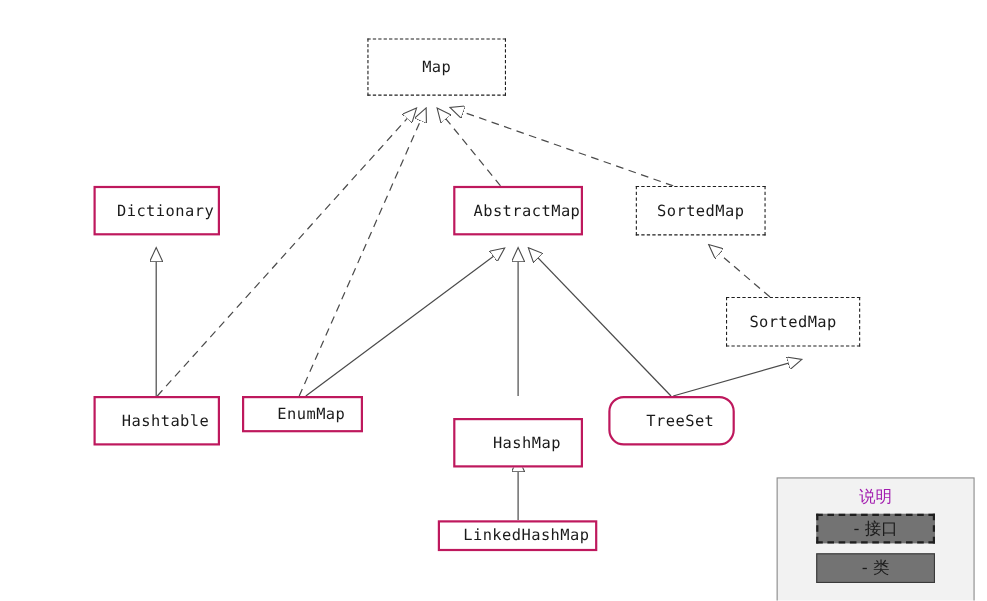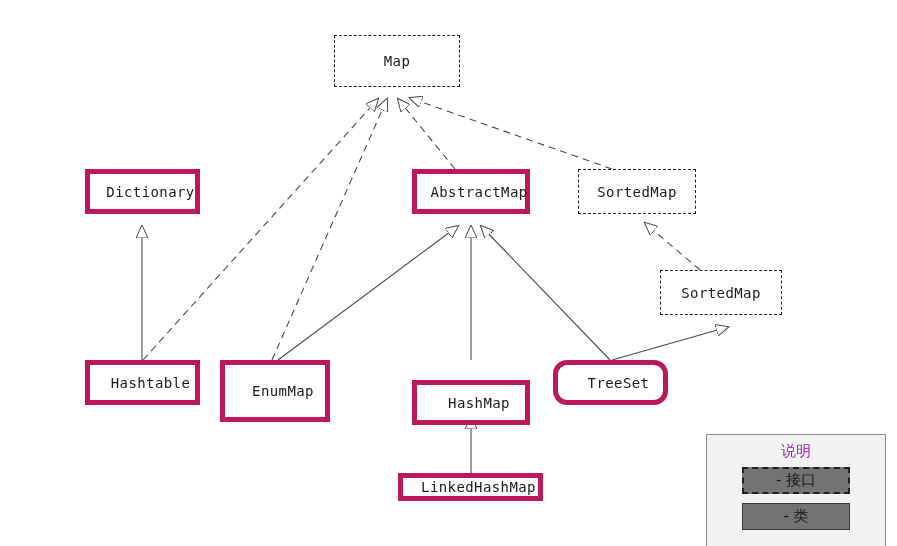--- a/index.html
+++ b/index.html
@@ -34,21 +34,21 @@
     display: flex;
     align-items: center;
     justify-content: center;
     background: #ffffff;
     color: #1a1a1a;
     font-size: 14px;
     letter-spacing: 0.4px;
     white-space: nowrap;
   }
   .node-box.class-node {
-    border: 5px solid #be185d;
+    border: 2px solid #be185d;
     padding-left: 16px;
   }
   .node-box.interface-node {
     border: 1px dashed #1f1f1f;
     text-align: center;
   }
   #legend-panel {
     position: absolute;
     box-sizing: border-box;
     background: #f2f2f2;
@@ -131,21 +131,21 @@
   </div>
 
   <div class="node-box interface-node" style="left:660px; top:270px; width:122px; height:45px;">
     <span>SortedMap</span>
   </div>
 
   <div class="node-box class-node" style="left:85px; top:360px; width:115px; height:45px;">
     <span>Hashtable</span>
   </div>
 
-  <div class="node-box class-node" style="left:220px; top:360px; width:110px; height:62px;justify-content:center;">
+  <div class="node-box class-node" style="left:220px; top:360px; width:110px; height:33px;justify-content:center;">
     <span>EnumMap</span>
   </div>
 
   <div class="node-box class-node" style="left:412px; top:360px; width:118px; height:45px;margin-top:20px;">
     <span>HashMap</span>
   </div>
 
   <div class="node-box class-node" style="left:553px; top:360px; width:115px; height:45px;border-radius:14px;">
     <span>TreeSet</span>
   </div>

